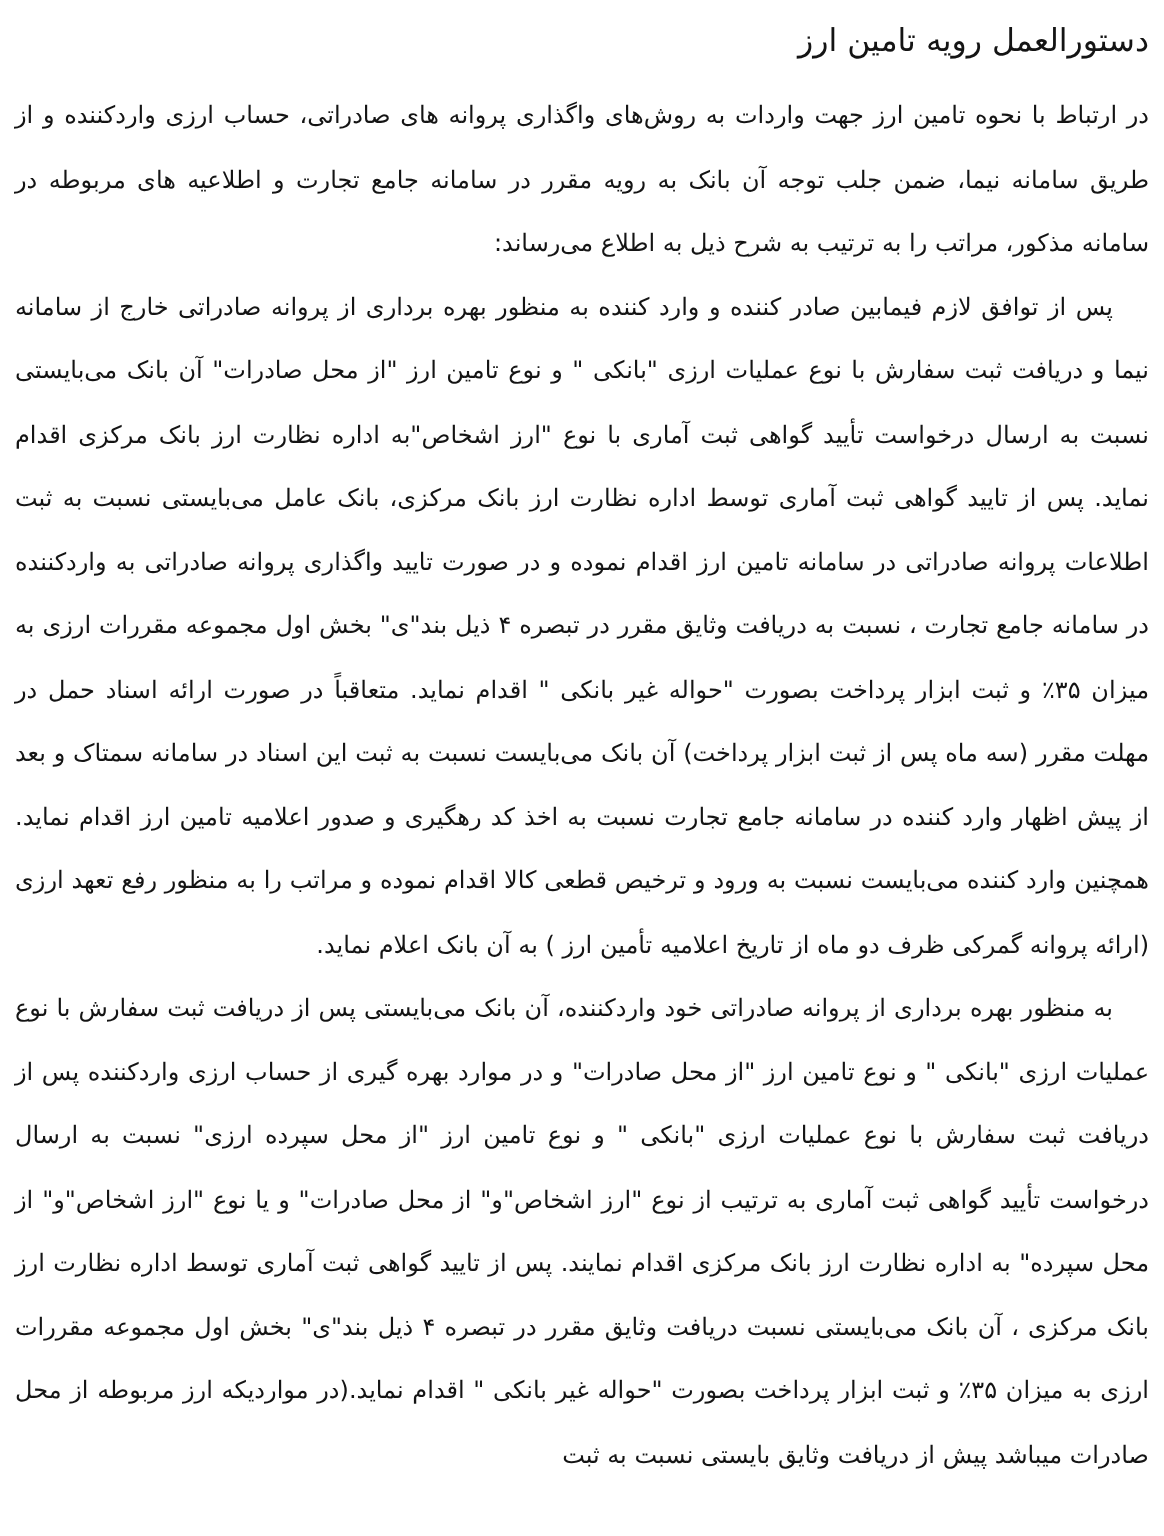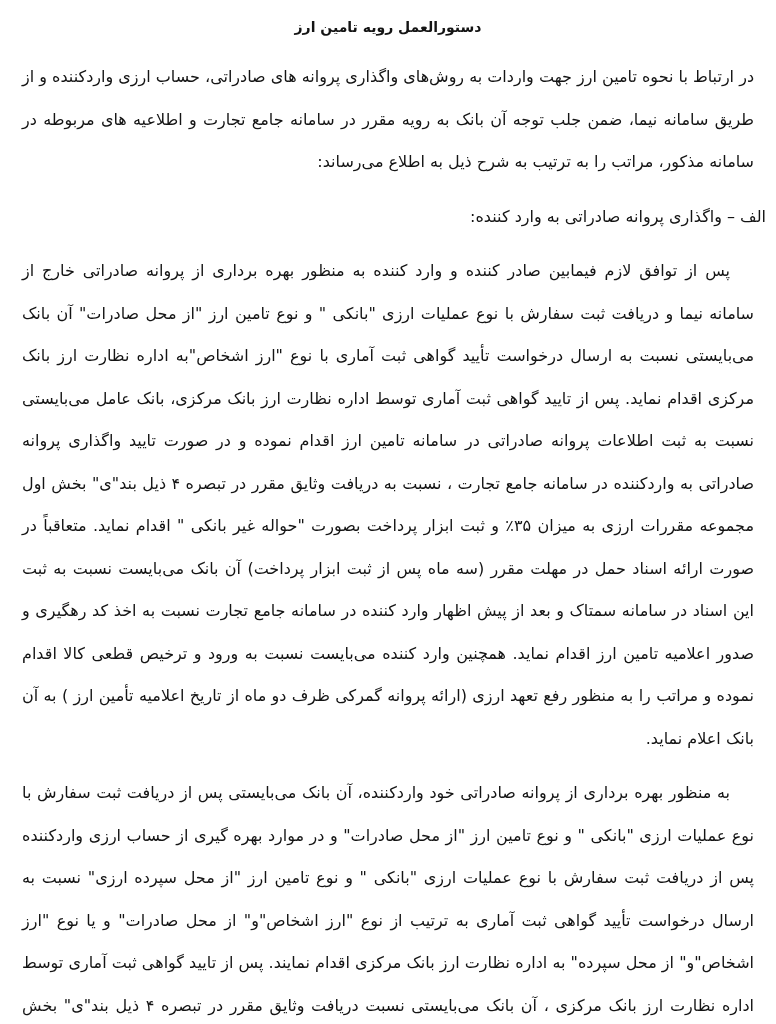--- a/index.html
+++ b/index.html
@@ -16,50 +16,48 @@
     box-sizing: border-box;
     width: 776px;
     height: 1024px;
     padding: 6px 10px 0 10px;
     direction: rtl;
     font-family: "DejaVu Sans", sans-serif;
     color: #141414;
     background: #ffffff;
   }
   .doc-title {
-    font-size: 14px;
-    font-weight: bold;
-    text-align: center;
+    font-size: 21px;
+    font-weight: normal;
     margin: 8px 0 16px 0;
     line-height: 26px;
   }
   .para {
     font-size: 16px;
     line-height: 42.5px;
     text-align: justify;
     text-justify: inter-word;
-    margin: 12px;
+    margin: 0;
   }
   .para.first-indent {
     text-indent: 24px;
   }
   .section-heading {
     font-size: 16px;
     line-height: 42.5px;
     text-align: right;
     margin: 0;
   }
 </style>
 </head>
 <body>
 
 <div class="page">
   <h1 class="doc-title">دستورالعمل رویه تامین ارز</h1>
 
   <p class="para">در ارتباط با نحوه تامین ارز جهت واردات به روش‌های واگذاری پروانه های صادراتی، حساب ارزی واردکننده و از طریق سامانه نیما، ضمن جلب توجه آن بانک به رویه مقرر در سامانه جامع تجارت و اطلاعیه های مربوطه در سامانه مذکور، مراتب را به ترتیب به شرح ذیل به اطلاع می‌رساند:</p>
 
-  <p class="section-heading">الف – واگذاری پروانه صادراتی به وارد کننده:</p>
 
   <p class="para first-indent">پس از توافق لازم فیمابین صادر کننده و وارد کننده به منظور بهره برداری از پروانه صادراتی خارج از سامانه نیما و دریافت ثبت سفارش با نوع عملیات ارزی "بانکی " و نوع تامین ارز "از محل صادرات" آن بانک می‌بایستی نسبت به ارسال درخواست تأیید گواهی ثبت آماری با نوع "ارز اشخاص"به اداره نظارت ارز بانک مرکزی اقدام نماید. پس از تایید گواهی ثبت آماری توسط اداره نظارت ارز بانک مرکزی، بانک عامل می‌بایستی نسبت به ثبت اطلاعات پروانه صادراتی در سامانه تامین ارز اقدام نموده و در صورت تایید واگذاری پروانه صادراتی به واردکننده در سامانه جامع تجارت ، نسبت به دریافت وثایق مقرر در تبصره ۴ ذیل بند"ی" بخش اول مجموعه مقررات ارزی به میزان ۳۵٪ و ثبت ابزار پرداخت بصورت "حواله غیر بانکی " اقدام نماید. متعاقباً در صورت ارائه اسناد حمل در مهلت مقرر (سه ماه پس از ثبت ابزار پرداخت) آن بانک می‌بایست نسبت به ثبت این اسناد در سامانه سمتاک و بعد از پیش اظهار وارد کننده در سامانه جامع تجارت نسبت به اخذ کد رهگیری و صدور اعلامیه تامین ارز اقدام نماید. همچنین وارد کننده می‌بایست نسبت به ورود و ترخیص قطعی کالا اقدام نموده و مراتب را به منظور رفع تعهد ارزی (ارائه پروانه گمرکی ظرف دو ماه از تاریخ اعلامیه تأمین ارز ) به آن بانک اعلام نماید.</p>
 
 
   <p class="para first-indent">به منظور بهره برداری از پروانه صادراتی خود واردکننده، آن بانک می‌بایستی پس از دریافت ثبت سفارش با نوع عملیات ارزی "بانکی " و نوع تامین ارز "از محل صادرات" و در موارد بهره گیری از حساب ارزی واردکننده پس از دریافت ثبت سفارش با نوع عملیات ارزی "بانکی " و نوع تامین ارز "از محل سپرده ارزی" نسبت به ارسال درخواست تأیید گواهی ثبت آماری به ترتیب از نوع "ارز اشخاص"و" از محل صادرات" و یا نوع "ارز اشخاص"و" از محل سپرده" به اداره نظارت ارز بانک مرکزی اقدام نمایند. پس از تایید گواهی ثبت آماری توسط اداره نظارت ارز بانک مرکزی ، آن بانک می‌بایستی نسبت دریافت وثایق مقرر در تبصره ۴ ذیل بند"ی" بخش اول مجموعه مقررات ارزی به میزان ۳۵٪ و ثبت ابزار پرداخت بصورت "حواله غیر بانکی " اقدام نماید.(در مواردیکه ارز مربوطه از محل صادرات میباشد پیش از دریافت وثایق بایستی نسبت به ثبت</p>
 </div>
 
 </body></html>

